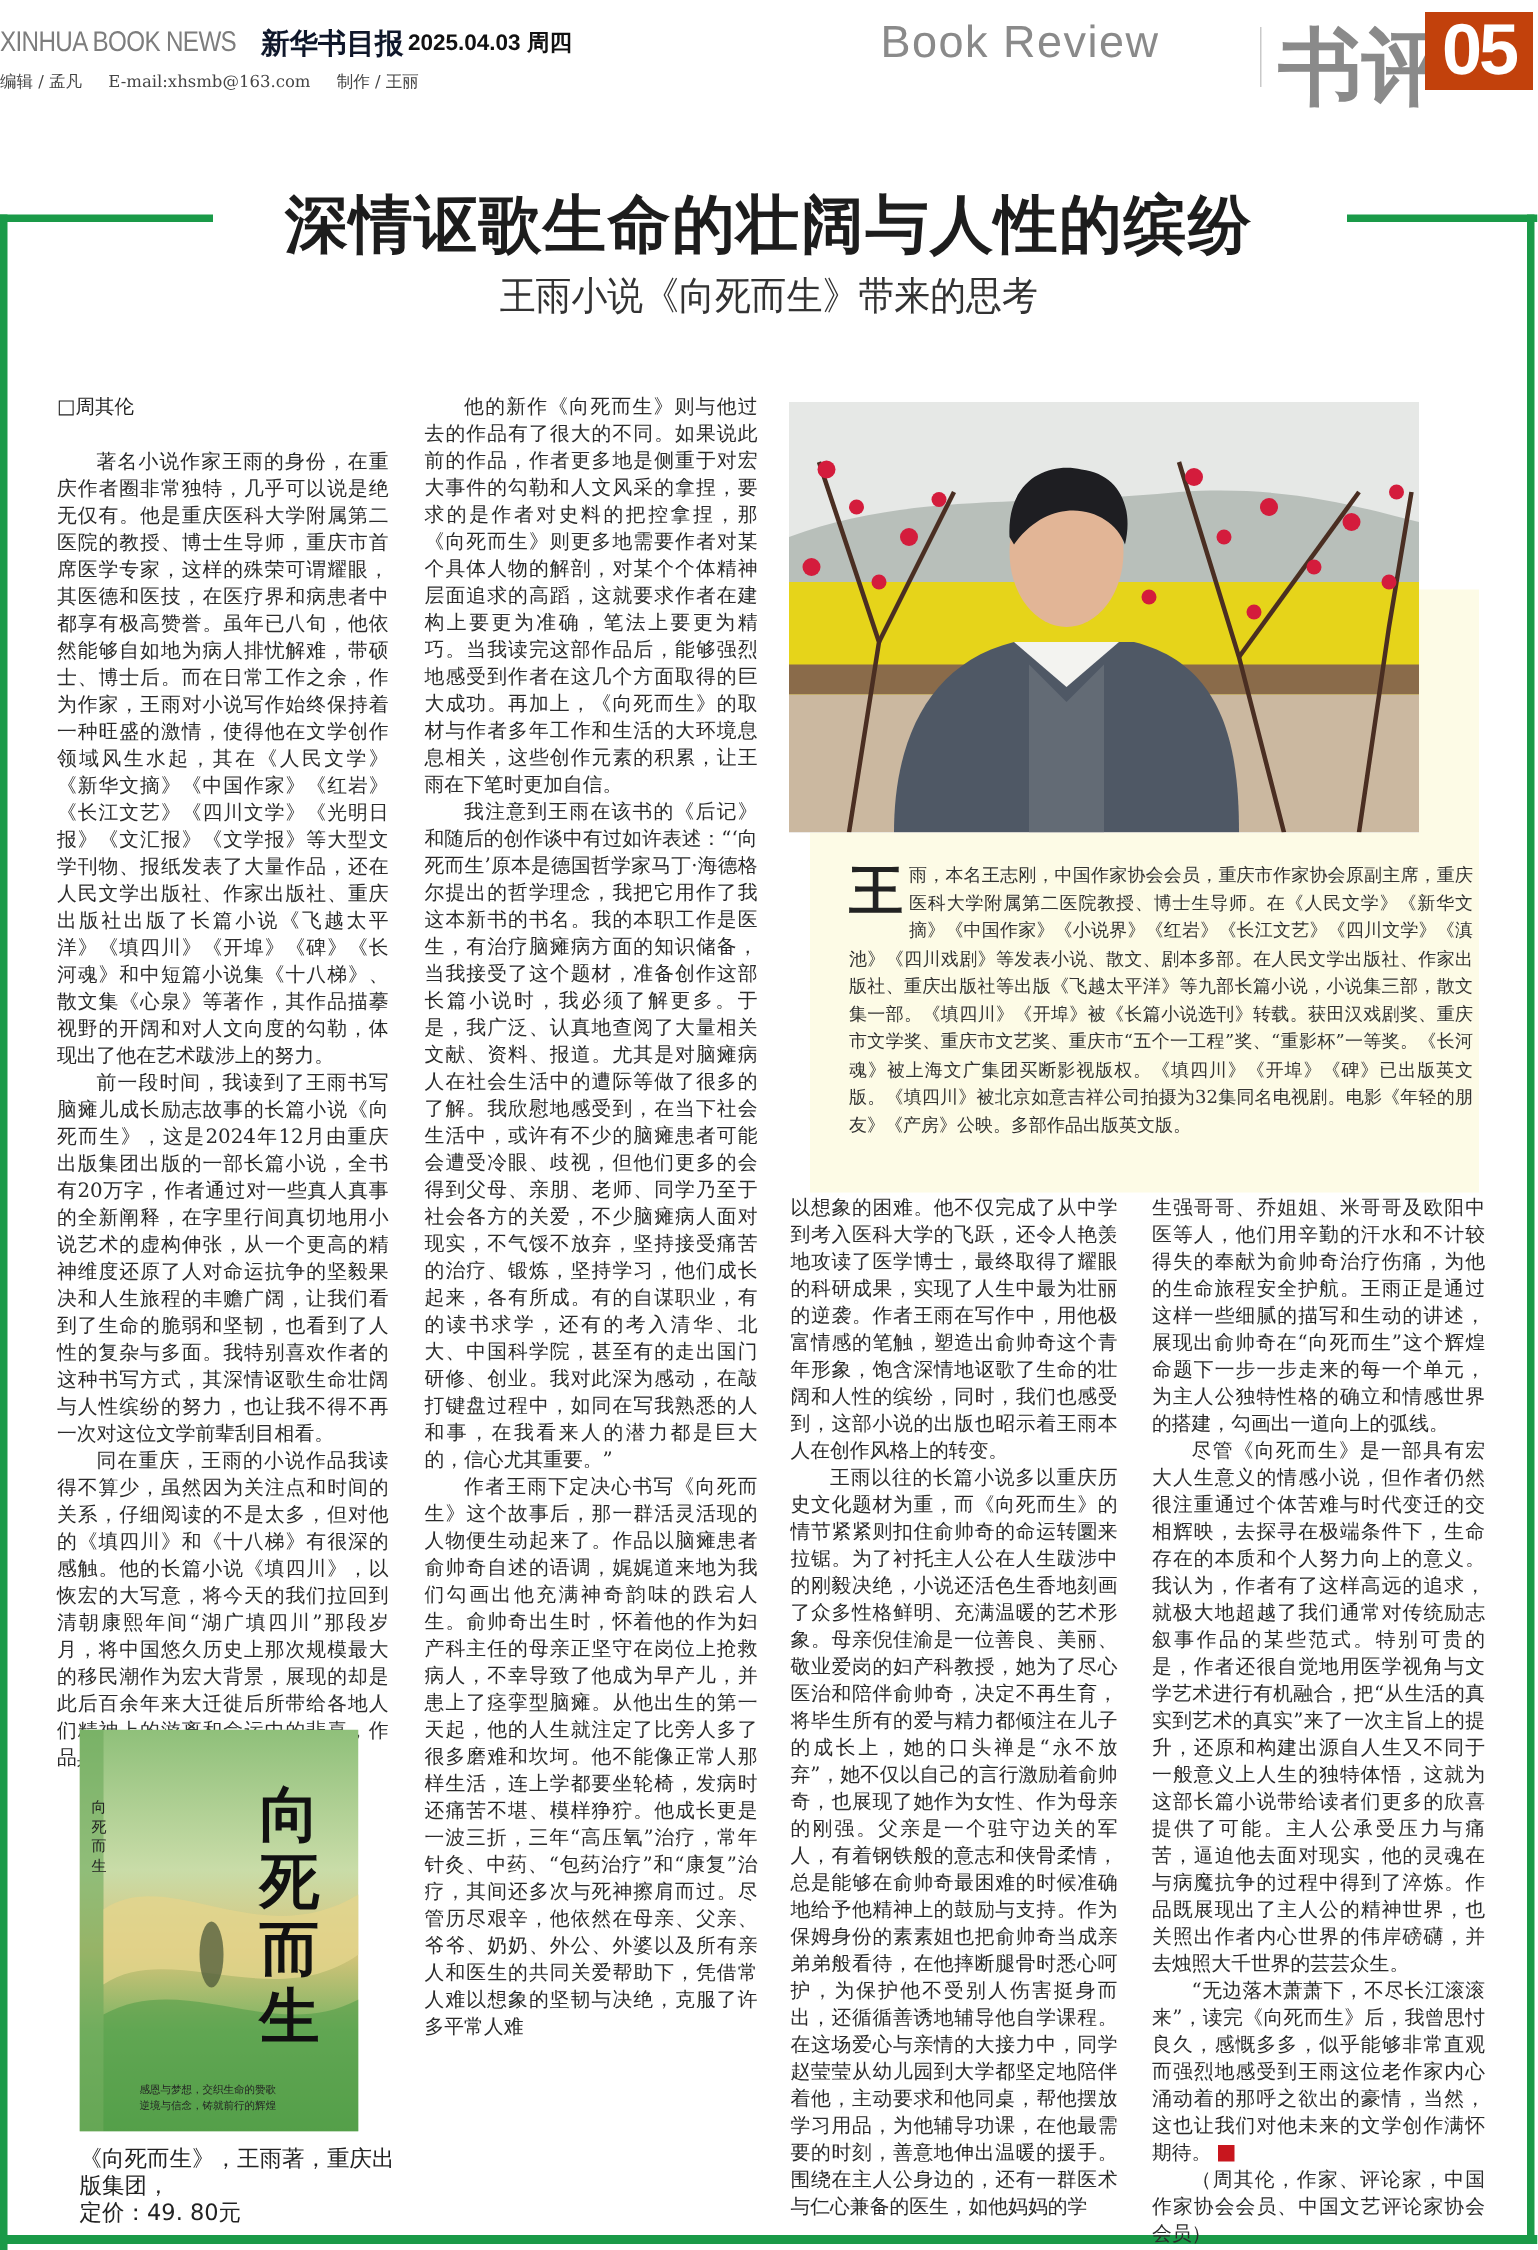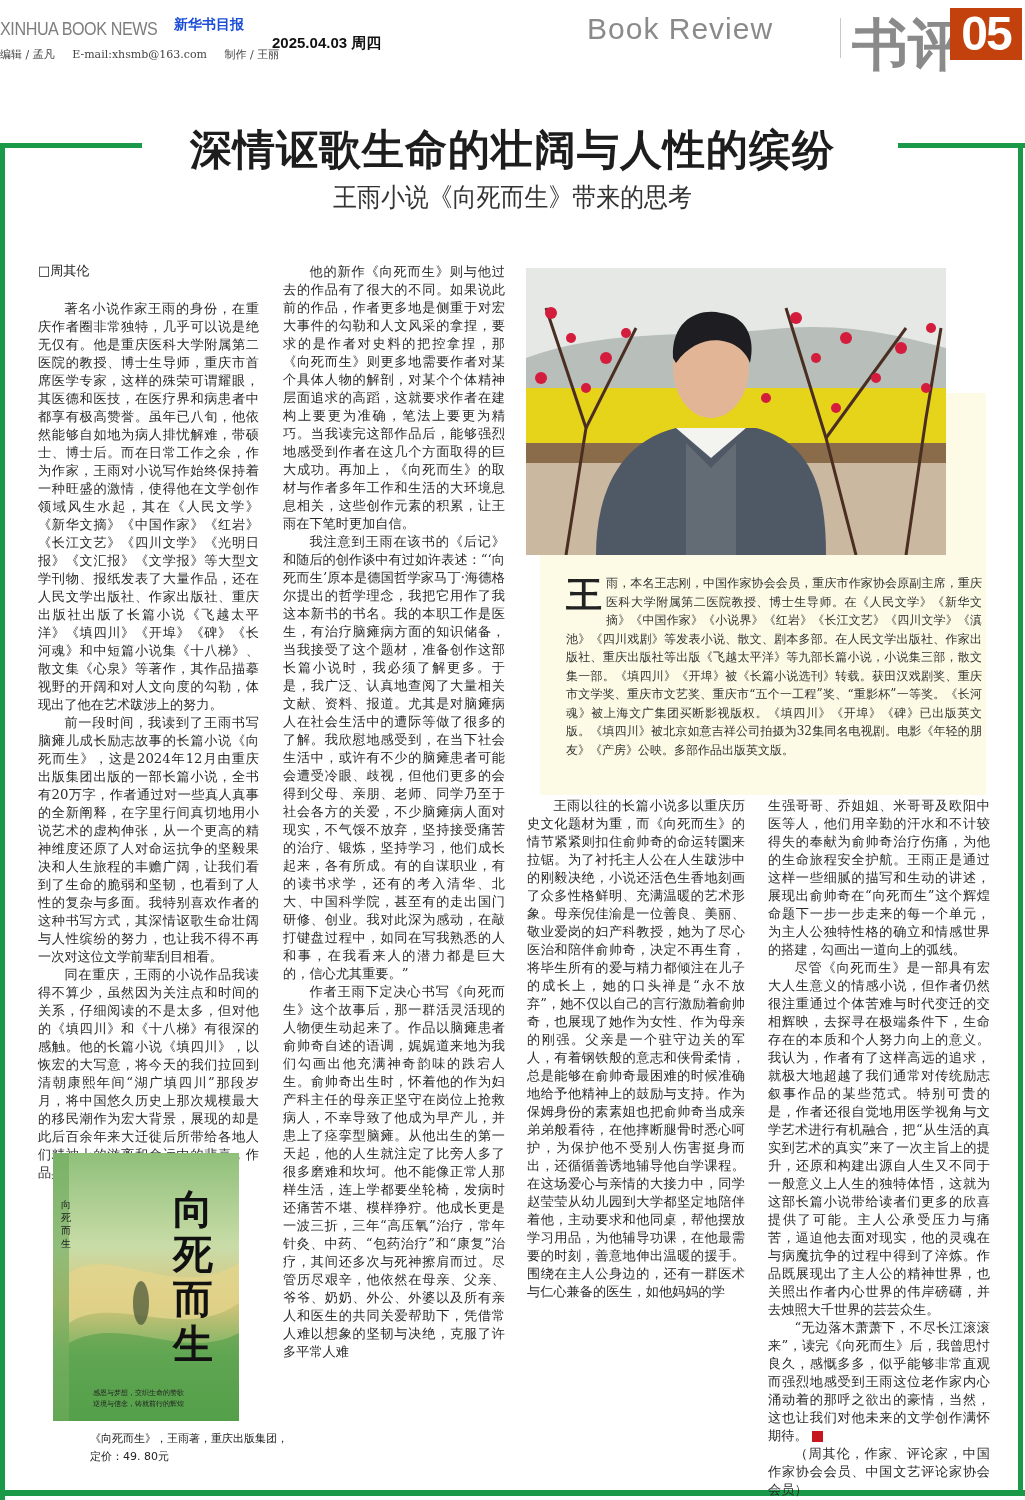--- a/index.html
+++ b/index.html
@@ -1,22 +1,22 @@
 <!DOCTYPE html>
 <html><head>
 <meta charset="utf-8">
 <style>
   html, body { margin:0; padding:0; }
   body { width:1025px; height:1500px; position:relative; background:#ffffff; overflow:hidden;
          font-family:"DejaVu Serif","Liberation Serif",serif; color:#2a2a2a; }
   .abs { position:absolute; }
   
   .hdr-en { left:0; top:18px; font-family:"Liberation Sans",sans-serif; font-size:19px; color:#7d7d7d; letter-spacing:-0.5px; transform:scaleX(0.85); transform-origin:left; }
-  .hdr-cn { left:174px; top:16px; font-family:"DejaVu Serif",serif; font-weight:bold; font-size:14px; color:#1d4ed8; }
-  .hdr-date { left:272px; top:34px; font-family:"Liberation Sans",sans-serif; font-weight:bold; font-size:15px; color:#111; }
+  .hdr-cn { left:174px; top:16px; font-family:"DejaVu Serif",serif; font-weight:bold; font-size:19px; color:#0f172a; }
+  .hdr-date { left:272px; top:19px; font-family:"Liberation Sans",sans-serif; font-weight:bold; font-size:15px; color:#111; }
   .hdr-sub { left:0; top:47px; font-family:"DejaVu Serif",serif; font-size:11px; color:#444; white-space:nowrap; }
   .hdr-sub span { margin-right:14px; }
   .sec-en { left:587px; top:12px; font-family:"Liberation Sans",sans-serif; font-size:30px; color:#8a8a8a; letter-spacing:1px; }
   .sec-sep { left:840px; top:18px; width:1px; height:40px; background:#c9c9c9; }
   .sec-cn { left:852px; top:8px; font-family:"DejaVu Sans",sans-serif; font-size:56px; color:#8a8a8a; font-weight:bold; }
   .sec-num { left:950px; top:8px; width:72px; height:52px; background:#c2410c; color:#fff; font-family:"Liberation Sans",sans-serif; font-weight:bold; font-size:48px; line-height:52px; text-align:center; letter-spacing:-2px; }
   
   .frame-top-l { left:0; top:143px; width:142px; height:5px; background:#1a9a48; }
   .frame-top-r { left:898px; top:143px; width:127px; height:5px; background:#1a9a48; }
   .frame-left { left:0; top:143px; width:5px; height:1357px; background:#1a9a48; }
@@ -34,21 +34,21 @@
   .c2 { left:283px; top:263px; width:222px; }
   .c3 { left:527px; top:797px; width:218px; }
   .c4 { left:768px; top:797px; width:222px; }
   
   .photo { left:526px; top:268px; width:420px; height:287px; overflow:hidden; background:#e8eaeb; }
   .bio { left:540px; top:393px; width:446px; height:402px; background:#fdfbe6; }
   .bio-text { left:566px; top:574px; width:416px; font-size:12px; line-height:18.5px; color:#333; text-align:justify; }
   .dropcap { float:left; font-size:36px; line-height:36px; font-weight:bold; margin:2px 4px 0 0; color:#222; }
   
   .book { left:53px; top:1153px; width:186px; height:268px; }
-  .book-caption { left:53px; top:1430px; width:220px; font-family:"DejaVu Sans",sans-serif; font-size:11px; line-height:18px; color:#222;margin-left:37px; }
+  .book-caption { left:53px; top:1430px; width:220px; font-family:"DejaVu Sans",sans-serif; font-size:15px; line-height:18px; color:#222; }
   .end-mark { display:inline-block; width:11px; height:11px; background:#c8161e; color:#fff; font-size:8px; line-height:11px; text-align:center; vertical-align:middle; margin-left:4px; }
 </style>
 </head>
 <body>
 
 <div class="abs hdr-en">XINHUA BOOK NEWS</div>
 <div class="abs hdr-cn">新华书目报</div>
 <div class="abs hdr-date"><span>2025.04.03</span>&nbsp;<span>周四</span></div>
 <div class="abs hdr-sub">
   <span>编辑 / 孟凡</span>
@@ -152,20 +152,21 @@
     <path d="M160 175 L185 200 L210 175 L210 287 L160 287 Z" fill="#636b75"></path>
     <ellipse cx="185" cy="100" rx="38" ry="50" fill="#e2b596"></ellipse>
     <path d="M147 90 C145 50, 175 40, 195 45 C220 48, 230 70, 224 95 C215 70, 175 60, 150 95 Z" fill="#1e1e22"></path>
   </svg>
 </div>
 <div class="abs bio-text">
   <span class="dropcap">王</span><span>雨，本名王志刚，中国作家协会会员，重庆市作家协会原副主席，重庆医科大学附属第二医院教授、博士生导师。在《人民文学》《新华文摘》《中国作家》《小说界》《红岩》《长江文艺》《四川文学》《滇池》《四川戏剧》等发表小说、散文、剧本多部。在人民文学出版社、作家出版社、重庆出版社等出版《飞越太平洋》等九部长篇小说，小说集三部，散文集一部。《填四川》《开埠》被《长篇小说选刊》转载。获田汉戏剧奖、重庆市文学奖、重庆市文艺奖、重庆市“五个一工程”奖、“重影杯”一等奖。《长河魂》被上海文广集团买断影视版权。《填四川》《开埠》《碑》已出版英文版。《填四川》被北京如意吉祥公司拍摄为32集同名电视剧。电影《年轻的朋友》《产房》公映。多部作品出版英文版。</span>
 </div>
 
 <div class="abs col c3">
+  <p class="cont">以想象的困难。他不仅完成了从中学到考入医科大学的飞跃，还令人艳羡地攻读了医学博士，最终取得了耀眼的科研成果，实现了人生中最为壮丽的逆袭。作者王雨在写作中，用他极富情感的笔触，塑造出俞帅奇这个青年形象，饱含深情地讴歌了生命的壮阔和人性的缤纷，同时，我们也感受到，这部小说的出版也昭示着王雨本人在创作风格上的转变。</p>
   <p>王雨以往的长篇小说多以重庆历史文化题材为重，而《向死而生》的情节紧紧则扣住俞帅奇的命运转圜来拉锯。为了衬托主人公在人生跋涉中的刚毅决绝，小说还活色生香地刻画了众多性格鲜明、充满温暖的艺术形象。母亲倪佳渝是一位善良、美丽、敬业爱岗的妇产科教授，她为了尽心医治和陪伴俞帅奇，决定不再生育，将毕生所有的爱与精力都倾注在儿子的成长上，她的口头禅是“永不放弃”，她不仅以自己的言行激励着俞帅奇，也展现了她作为女性、作为母亲的刚强。父亲是一个驻守边关的军人，有着钢铁般的意志和侠骨柔情，总是能够在俞帅奇最困难的时候准确地给予他精神上的鼓励与支持。作为保姆身份的素素姐也把俞帅奇当成亲弟弟般看待，在他摔断腿骨时悉心呵护，为保护他不受别人伤害挺身而出，还循循善诱地辅导他自学课程。在这场爱心与亲情的大接力中，同学赵莹莹从幼儿园到大学都坚定地陪伴着他，主动要求和他同桌，帮他摆放学习用品，为他辅导功课，在他最需要的时刻，善意地伸出温暖的援手。围绕在主人公身边的，还有一群医术与仁心兼备的医生，如他妈妈的学</p>
 </div>
 
 <div class="abs col c4">
   <p class="cont">生强哥哥、乔姐姐、米哥哥及欧阳中医等人，他们用辛勤的汗水和不计较得失的奉献为俞帅奇治疗伤痛，为他的生命旅程安全护航。王雨正是通过这样一些细腻的描写和生动的讲述，展现出俞帅奇在“向死而生”这个辉煌命题下一步一步走来的每一个单元，为主人公独特性格的确立和情感世界的搭建，勾画出一道向上的弧线。</p>
   <p>尽管《向死而生》是一部具有宏大人生意义的情感小说，但作者仍然很注重通过个体苦难与时代变迁的交相辉映，去探寻在极端条件下，生命存在的本质和个人努力向上的意义。我认为，作者有了这样高远的追求，就极大地超越了我们通常对传统励志叙事作品的某些范式。特别可贵的是，作者还很自觉地用医学视角与文学艺术进行有机融合，把“从生活的真实到艺术的真实”来了一次主旨上的提升，还原和构建出源自人生又不同于一般意义上人生的独特体悟，这就为这部长篇小说带给读者们更多的欣喜提供了可能。主人公承受压力与痛苦，逼迫他去面对现实，他的灵魂在与病魔抗争的过程中得到了淬炼。作品既展现出了主人公的精神世界，也关照出作者内心世界的伟岸磅礴，并去烛照大千世界的芸芸众生。</p>
   <p><span>“无边落木萧萧下，不尽长江滚滚来”，读完《向死而生》后，我曾思忖良久，感慨多多，似乎能够非常直观而强烈地感受到王雨这位老作家内心涌动着的那呼之欲出的豪情，当然，这也让我们对他未来的文学创作满怀期待。</span><span class="end-mark">之</span></p>
   <p>（周其伦，作家、评论家，中国作家协会会员、中国文艺评论家协会会员）</p>
 </div>
 

